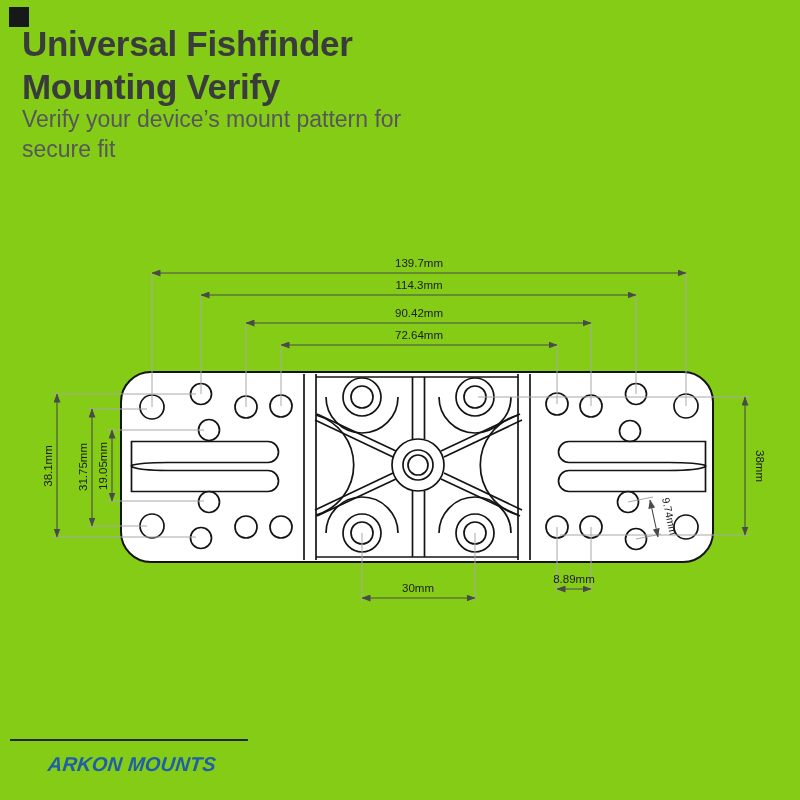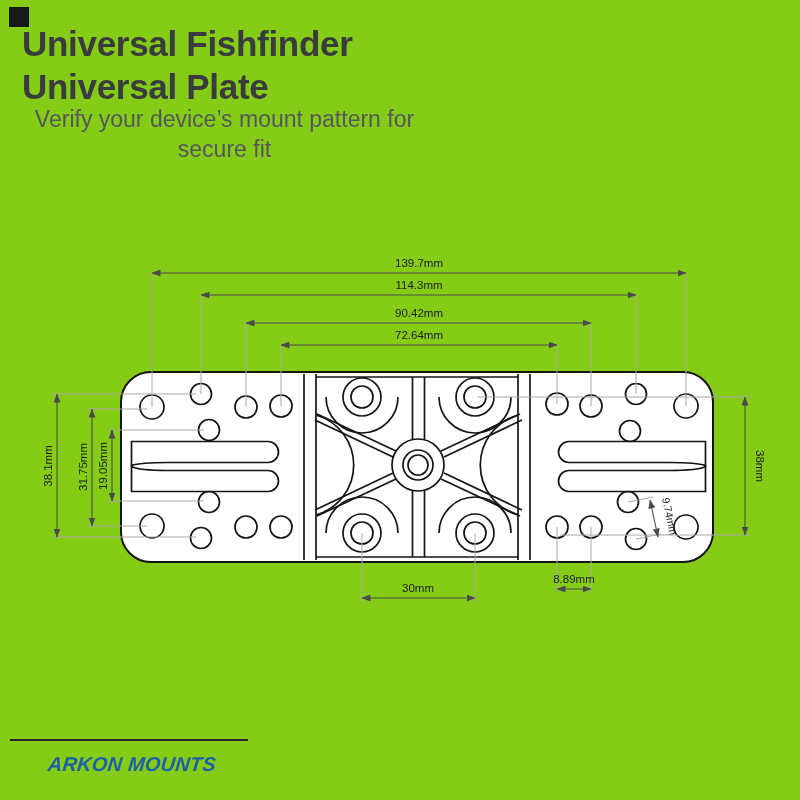--- a/index.html
+++ b/index.html
@@ -2,42 +2,42 @@
 <html><head>
 <meta charset="utf-8">
 <style>
   html,body{margin:0;padding:0;background:#fff;}
   .page{position:relative;width:800px;height:800px;background:#84cc16;overflow:hidden;
         font-family:"Liberation Sans",sans-serif;}
   .corner-mark{position:absolute;left:9px;top:7px;width:20px;height:20px;background:#17181a;}
   .title{position:absolute;left:22px;top:22px;margin:0;font-size:35px;line-height:1.24;
          font-weight:700;color:#3a3b3d;letter-spacing:-0.3px;}
   .subtitle{position:absolute;left:22px;top:104px;margin:0;width:405px;font-size:23px;
-            line-height:1.32;font-weight:400;color:#56575b;text-align:center;}
+            line-height:1.32;font-weight:400;color:#56575b;}
   .diagram{position:absolute;left:0;top:0;}
   .plate{fill:#ffffff;stroke:#141414;stroke-width:2;}
   .hole{fill:none;stroke:#141414;stroke-width:1.7;}
   .detail{fill:none;stroke:#141414;stroke-width:1.7;}
   .ext line{stroke:#a8a8a8;stroke-width:1;}
   .dim line{stroke:#4a4a4a;stroke-width:1.1;}
   .dtext{font-family:"Liberation Sans",sans-serif;font-size:11.5px;fill:#1c1c1c;
          text-anchor:middle;}
   .dtext-sm{font-size:10.5px;}
   .footer-divider{position:absolute;left:10px;top:739px;width:238px;height:2px;background:#23272e;}
   .brand{position:absolute;left:48px;top:753px;font-size:20px;font-weight:700;font-style:italic;
          color:#1e5fa8;letter-spacing:0.2px;transform:skewX(-6deg);}
 </style>
 </head>
 <body>
 
 <div class="page">
 
   <div class="corner-mark"></div>
 
-  <h1 class="title"><span>Universal Fishfinder</span><br><span>Universal Plate</span></h1>
+  <h1 class="title"><span>Universal Fishfinder</span><br><span>Mounting Verify</span></h1>
 
   <p class="subtitle">Verify your device’s mount pattern for secure fit</p>
 
   <svg class="diagram" width="800" height="800" viewBox="0 0 800 800">
     <defs>
       <marker id="arrow" markerWidth="9" markerHeight="7" refX="8.5" refY="3.5" orient="auto-start-reverse" markerUnits="userSpaceOnUse">
         <path d="M0,0 L9,3.5 L0,7 Z" fill="#4a4a4a"></path>
       </marker>
     </defs>
 

